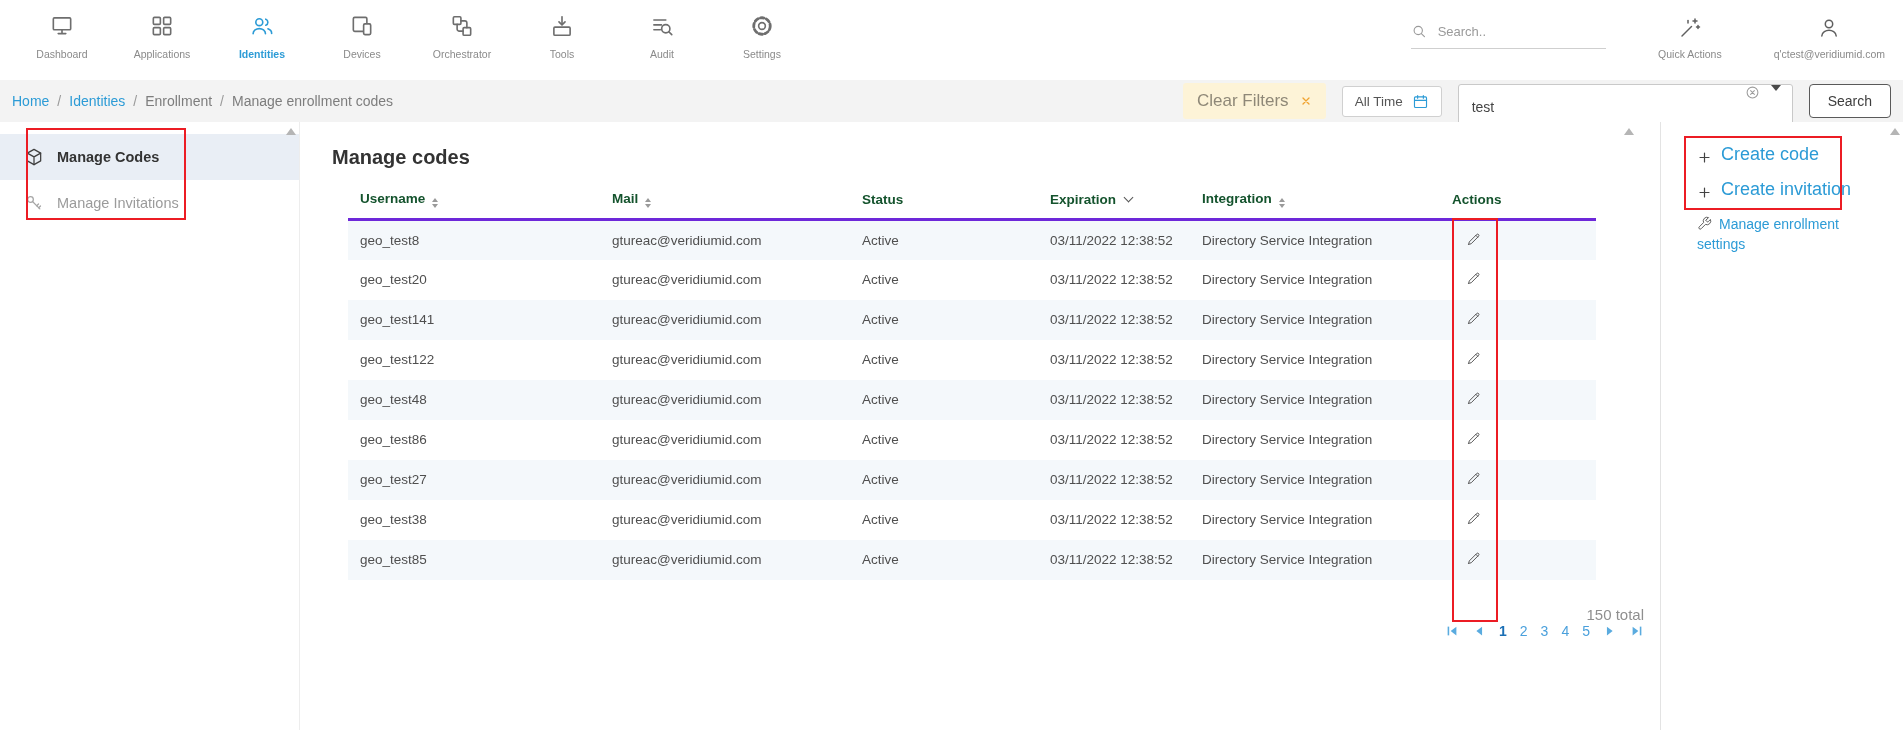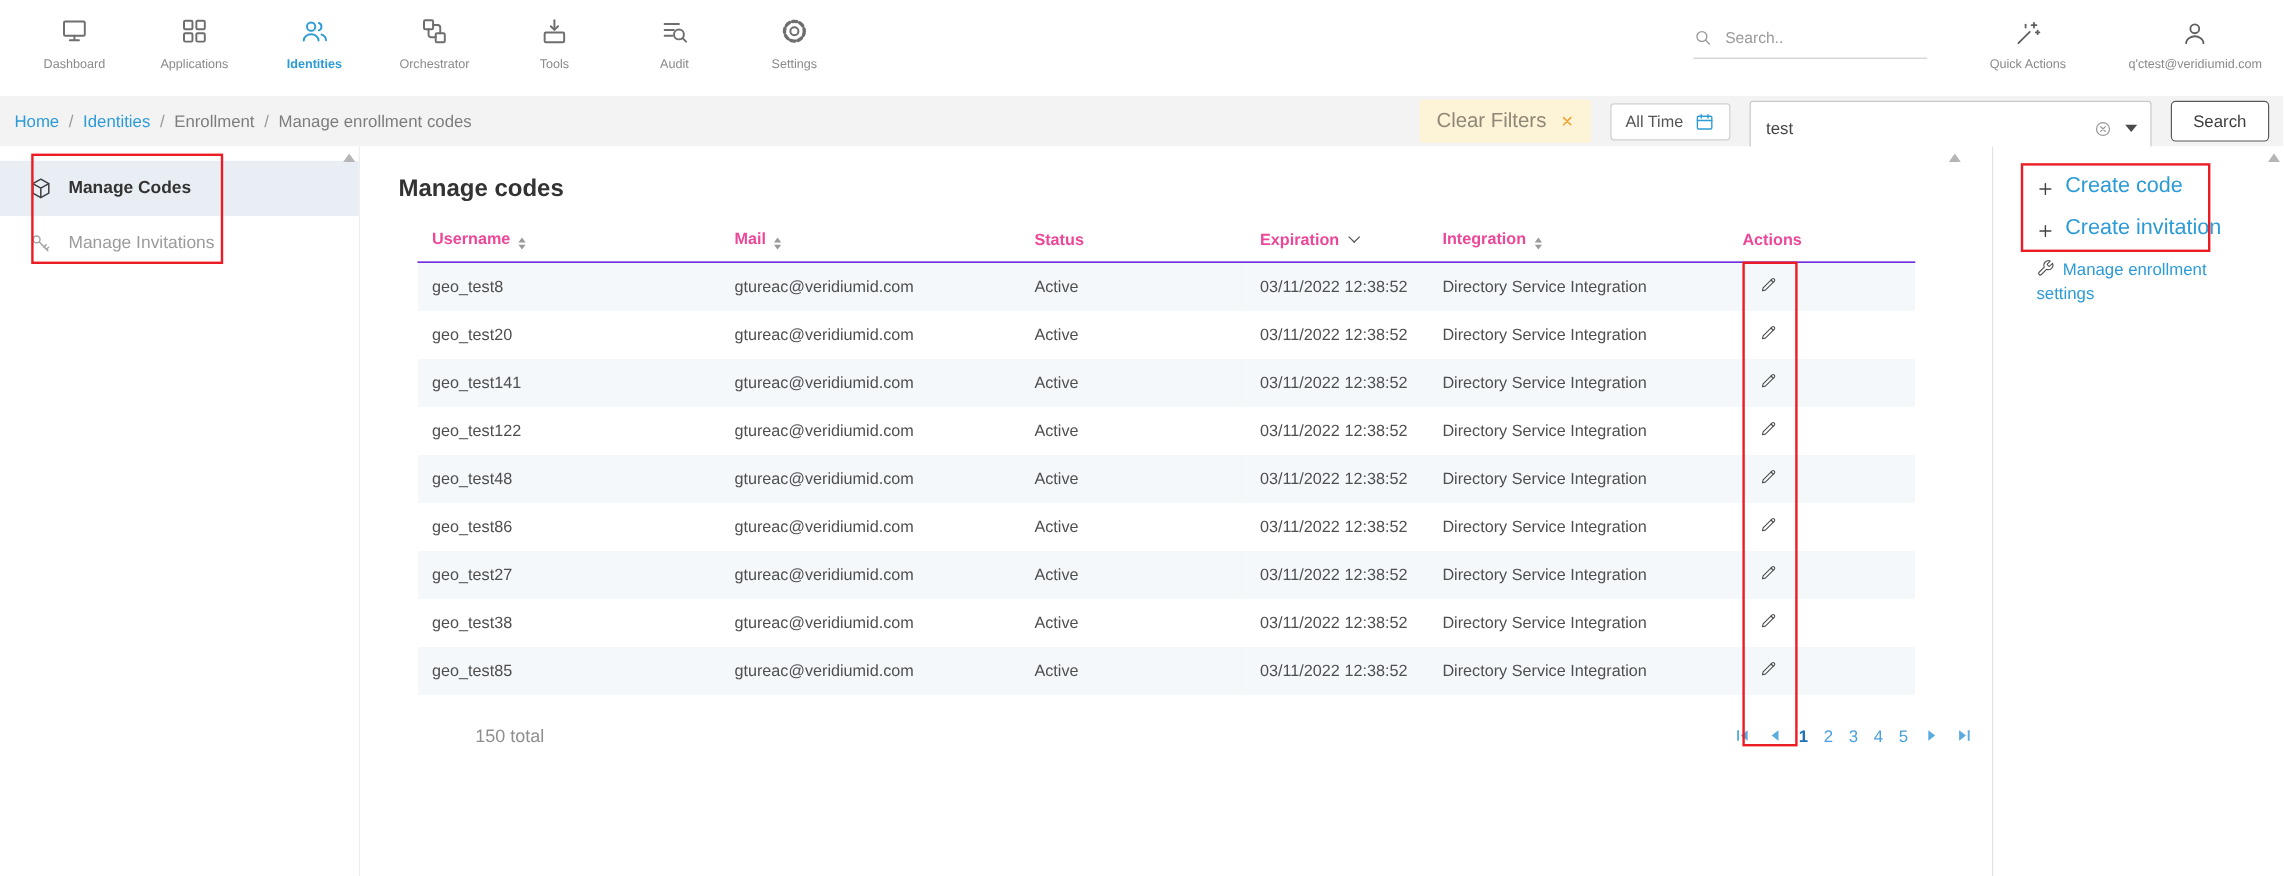--- a/index.html
+++ b/index.html
@@ -38,21 +38,21 @@
   .breadcrumb{display:flex;align-items:center;gap:8px;font-size:14px;}
   .crumb-link{color:var(--accent);cursor:pointer;}
   .crumb-plain{color:#7d7d7d;}
   .crumb-sep{color:#9a9a9a;}
   .filterbar{margin-left:auto;display:flex;align-items:center;gap:16px;}
   .chip-clear{background:var(--chip-bg);color:#8f8878;font-size:17px;padding:8px 14px;border-radius:3px;
     display:flex;align-items:center;gap:11px;cursor:pointer;}
   .btn-alltime{background:#fff;border:1px solid #d0d0d0;border-radius:3px;color:#555;font-size:13.5px;
     padding:6px 12px;display:flex;align-items:center;gap:9px;cursor:pointer;}
   .filter-search{background:#fff;border:1px solid #c9c9c9;border-radius:3px;width:335px;height:47px;
-    display:flex;align-items:center;padding:0 11px;gap:11px;margin-top:12px;}
+    display:flex;padding:0 11px;gap:11px;margin-top:12px;}
   .filter-search input{flex:1;border:none;outline:none;font-size:14px;color:#444;}
   .caret-down{width:0;height:0;border-left:5px solid transparent;border-right:5px solid transparent;border-top:6px solid #4a4a4a;cursor:pointer;}
   .btn-search{background:#fff;border:1px solid #5a5a5a;border-radius:4px;color:#3d3d3d;font-size:14px;padding:8px 18px;cursor:pointer;}
 
   
   .content{display:flex;height:608px;position:relative;background:#fff;}
   .scrollstrip{position:absolute;top:0;bottom:0;width:15px;display:flex;justify-content:center;align-items:flex-start;padding-top:6px;}
   .scroll-arrow{width:0;height:0;border-left:5px solid transparent;border-right:5px solid transparent;border-bottom:7px solid #b5b5b5;cursor:pointer;}
 
   .sidebar{width:300px;position:relative;border-right:1px solid #ededed;padding-top:12px;}
@@ -60,30 +60,30 @@
   .side-item svg{color:#a5a5a5;flex:none;}
   .side-item.active{background:#e9eef5;color:#333;font-weight:bold;}
   .side-item.active svg{color:#3f3f3f;}
   .sidebar .scrollstrip{right:1px;}
 
   .main{flex:1;position:relative;padding-top:24px;}
   .main .scrollstrip{right:24px;}
   .page-title{font-size:20px;font-weight:bold;color:#333;margin:0 0 0 32px;}
   .table-wrap{margin:22px 0 0 48px;}
   table{border-collapse:collapse;table-layout:fixed;width:1248px;font-size:13.5px;color:#4f4f4f;}
-  thead th{text-align:left;font-weight:bold;color:#ec4899;font-size:13.5px;padding:0 8px 10px 12px;border-bottom:1px solid #6d28d9;}
+  thead th{text-align:left;font-weight:bold;color:#14532d;font-size:13.5px;padding:0 8px 10px 12px;border-bottom:3px solid #6d28d9;}
   tbody td{height:40px;padding:0 8px 0 12px;white-space:nowrap;overflow:hidden;}
   tbody tr:nth-child(odd){background:var(--row-stripe);}
   .sort-both{display:inline-flex;flex-direction:column;gap:2px;margin-left:7px;vertical-align:1px;}
   .tri-up{width:0;height:0;border-left:3.5px solid transparent;border-right:3.5px solid transparent;border-bottom:4.5px solid #9a9a9a;}
   .tri-down{width:0;height:0;border-left:3.5px solid transparent;border-right:3.5px solid transparent;border-top:4.5px solid #9a9a9a;}
   .chev-down{display:inline-block;width:7px;height:7px;border-right:1.7px solid #555;border-bottom:1.7px solid #555;
     transform:rotate(45deg);margin-left:9px;vertical-align:3px;}
   .pencil-btn{background:none;border:none;cursor:pointer;padding:2px 6px;margin-left:8px;color:#4f4f4f;}
-  .table-footer{display:flex;align-items:center;justify-content:space-between;margin:26px 0 0 48px;width:1248px;}
+  .table-footer{display:flex;align-items:flex-end;justify-content:space-between;margin:26px 0 0 48px;width:1248px;flex-direction:column;}
   .total{font-size:15px;color:#8f8f8f;}
   .pagination{display:flex;align-items:center;gap:13px;font-size:14px;}
   .pg-btn{background:none;border:none;padding:0;color:#5aabdf;cursor:pointer;display:flex;align-items:center;}
   .pg-num{color:#4aa0dc;cursor:pointer;}
   .pg-num.active{color:var(--accent-dark);font-weight:bold;}
 
   .rightpanel{width:243px;border-left:1px solid #e3e3e3;padding:22px 0 0 36px;position:relative;}
   .rightpanel .scrollstrip{right:1px;}
   .link-row{display:flex;align-items:flex-end;gap:9px;margin-bottom:14px;font-size:18px;color:var(--accent);cursor:pointer;height:21px;}
   .link-row svg{color:#444;flex:none;}
@@ -121,20 +121,27 @@
         <span class="nav-label">Applications</span>
       </div>
       <div class="nav-item active">
         <svg width="26" height="26" viewBox="0 0 24 24" fill="none" stroke="currentColor" stroke-width="1.5" stroke-linecap="round" stroke-linejoin="round">
             <circle cx="9.5" cy="8.5" r="3.2"></circle>
             <path d="M3.8 19.2c0-3.1 2.9-4.8 5.7-4.8s5.7 1.7 5.7 4.8"></path>
             <path d="M15.5 5.7a3 3 0 0 1 0 5.6"></path>
             <path d="M17.5 14.6c2 .7 3.4 2.1 3.4 4.3"></path>
           </svg>
         <span class="nav-label">Identities</span>
+      </div>
+      <div class="nav-item">
+        <svg width="26" height="26" viewBox="0 0 24 24" fill="none" stroke="currentColor" stroke-width="1.5" stroke-linecap="round" stroke-linejoin="round">
+            <rect x="4" y="4" width="12.5" height="13" rx="1.2"></rect>
+            <rect x="13.5" y="10" width="6.5" height="10" rx="1.2" fill="#fff"></rect>
+          </svg>
+        <span class="nav-label">Devices</span>
       </div>
       <div class="nav-item">
         <svg width="26" height="26" viewBox="0 0 24 24" fill="none" stroke="currentColor" stroke-width="1.5" stroke-linecap="round" stroke-linejoin="round">
             <rect x="4" y="3.5" width="7" height="7" rx="1"></rect>
             <rect x="13" y="13.5" width="7" height="7" rx="1"></rect>
             <path d="M7.5 10.5v4.2a2 2 0 0 0 2 2H13"></path>
             <path d="M16.5 13.5V9.3a2 2 0 0 0-2-2H11"></path>
           </svg>
         <span class="nav-label">Orchestrator</span>
       </div>

